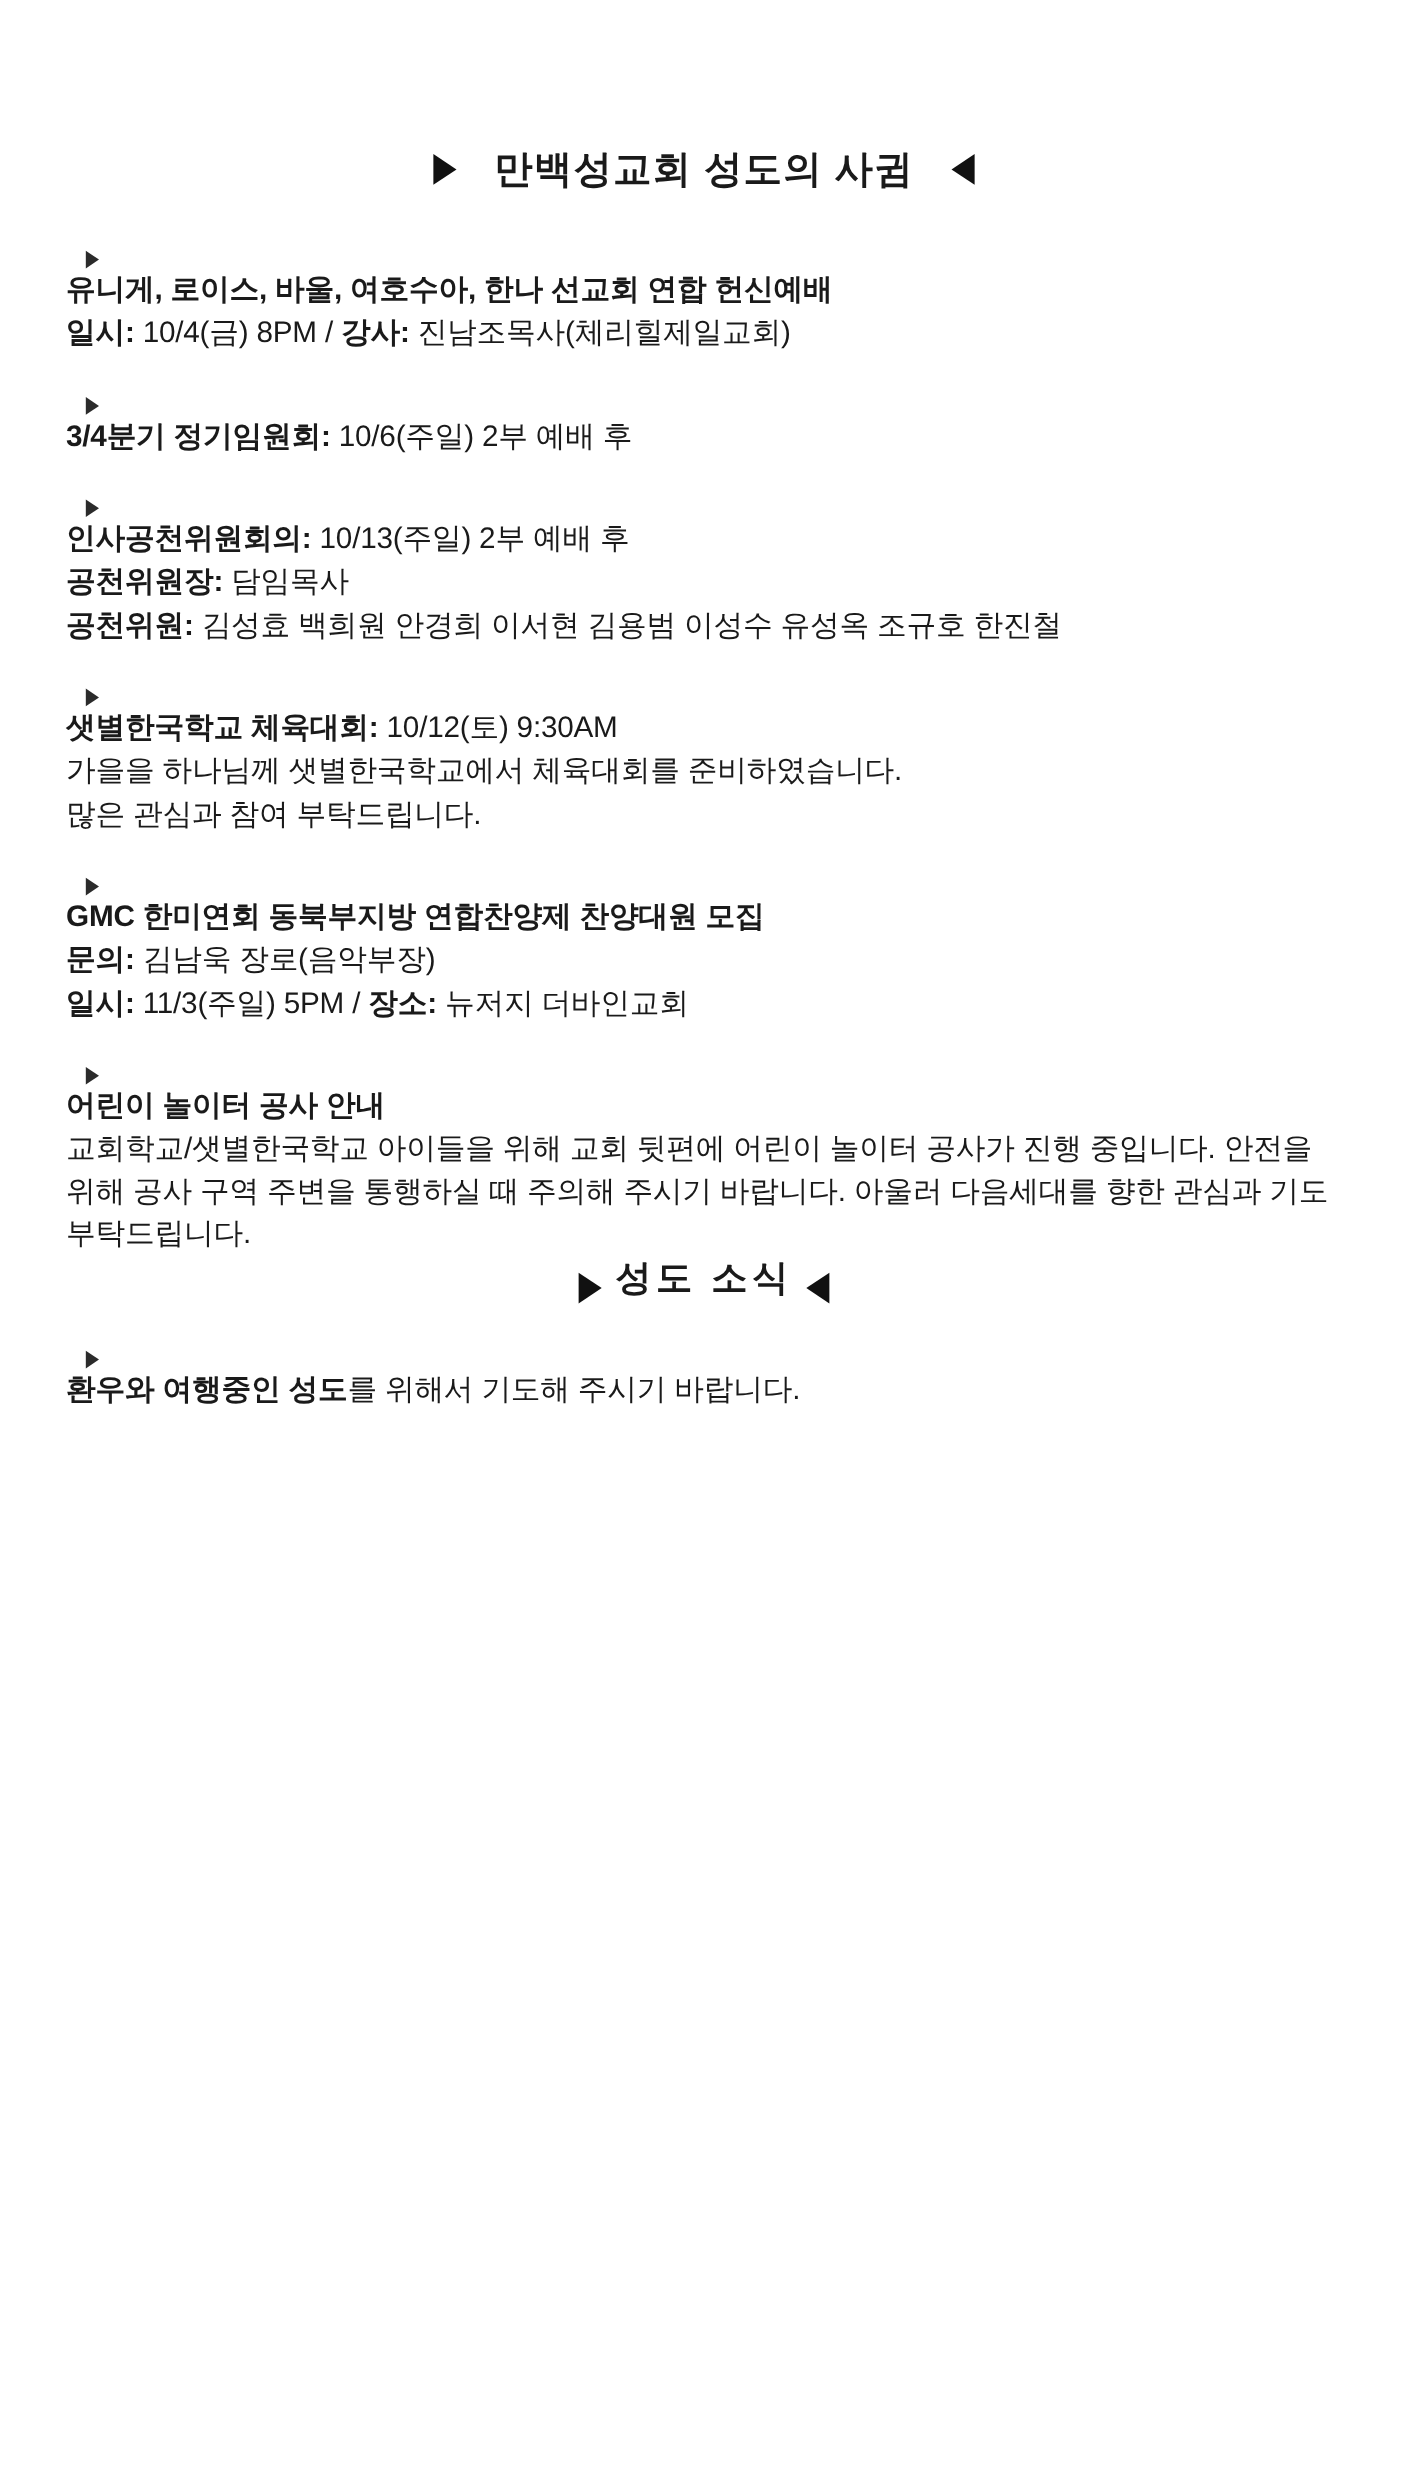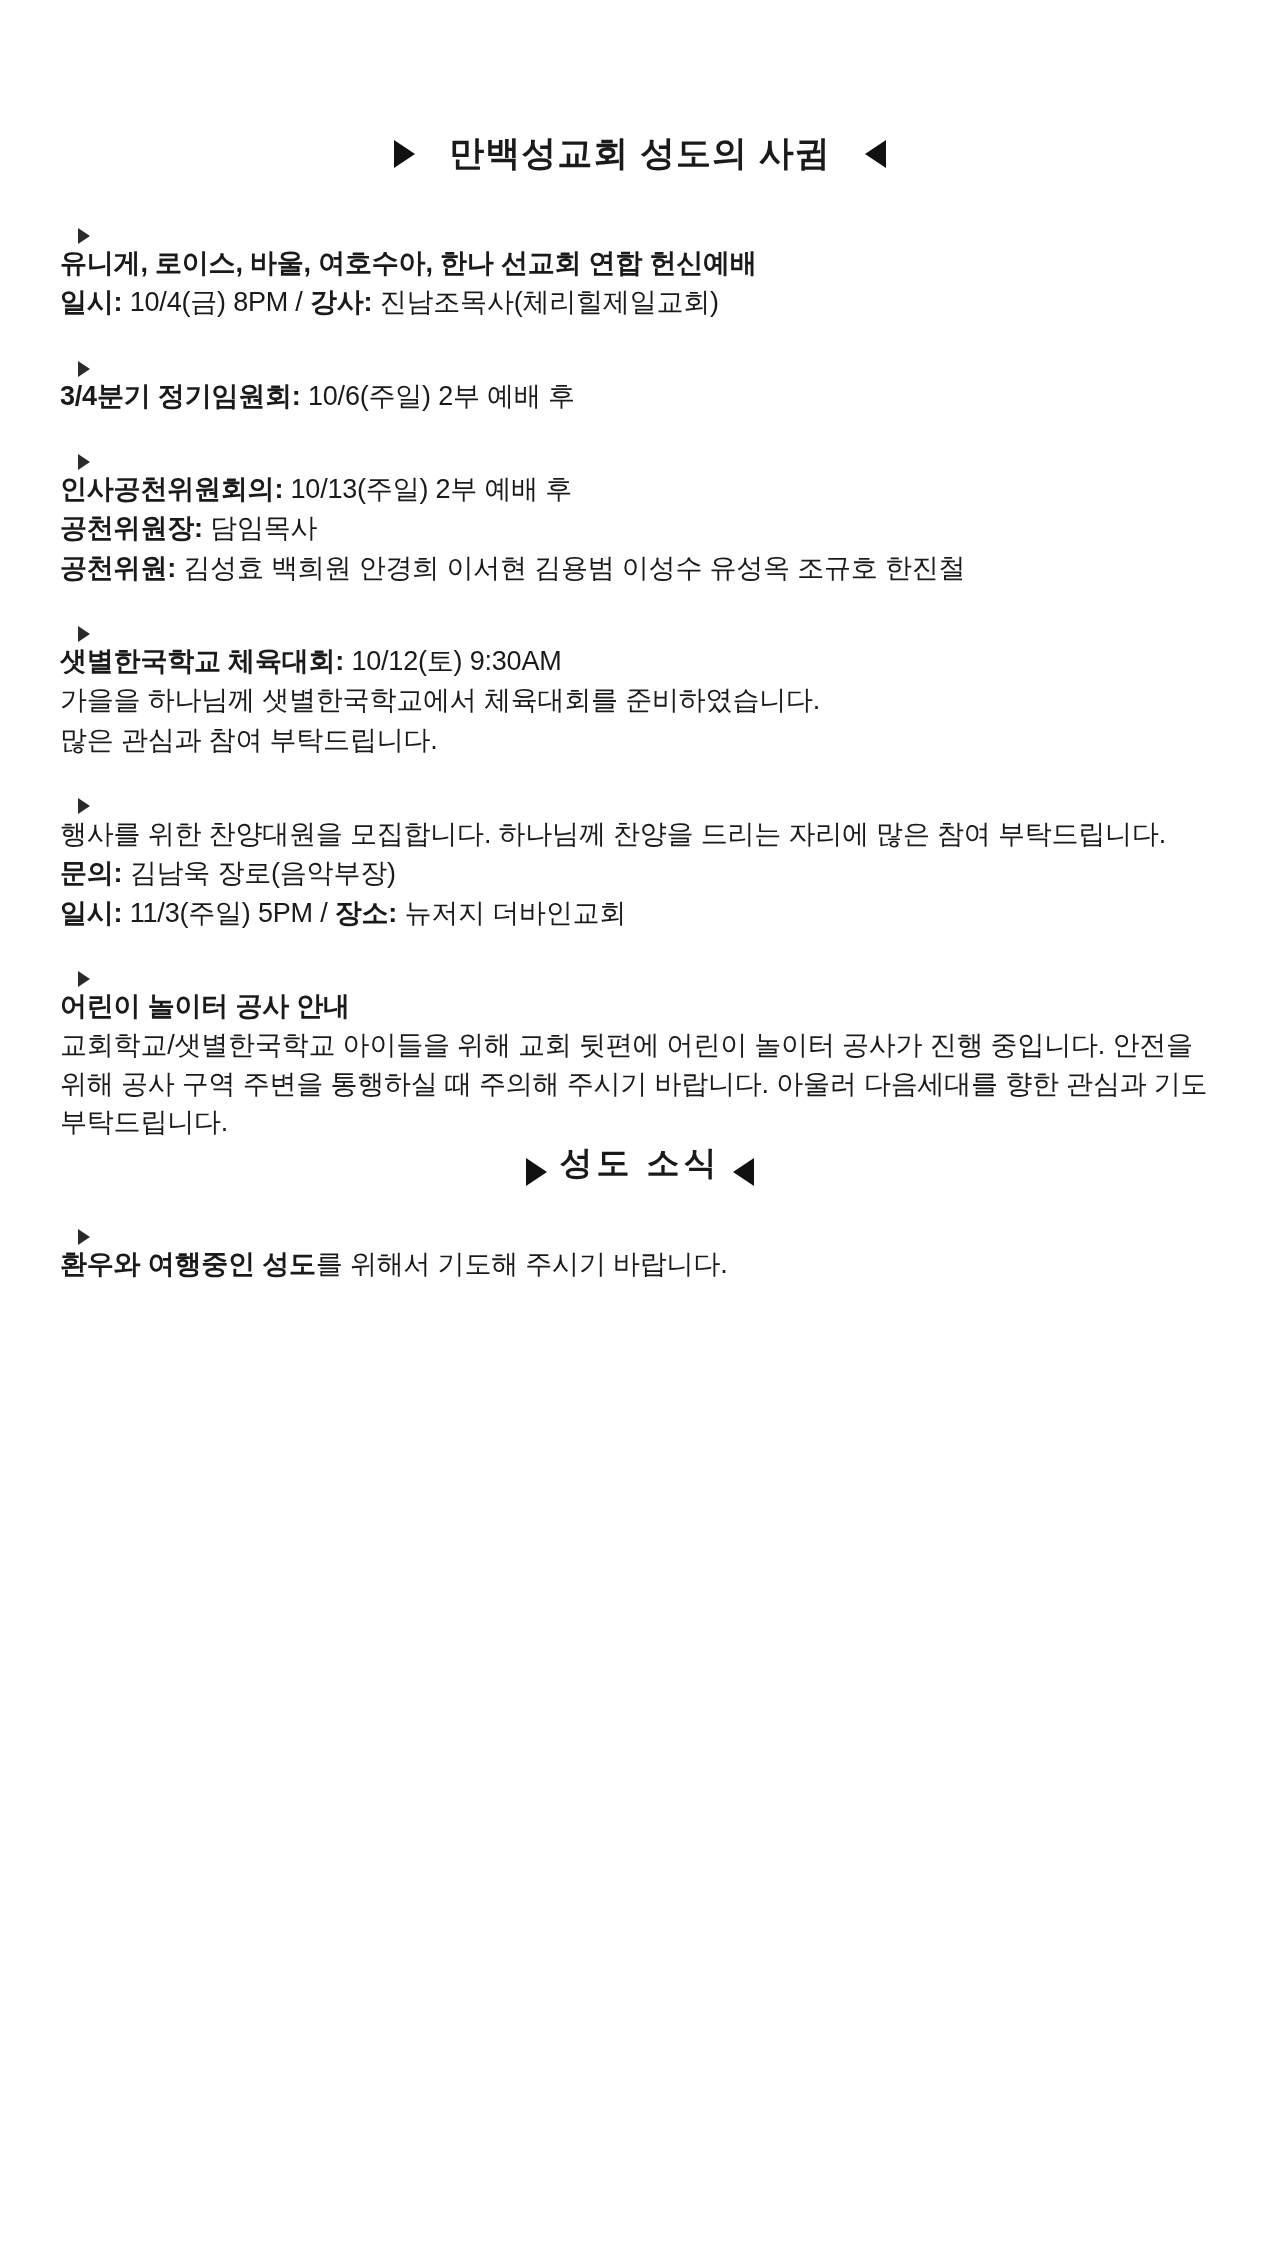--- a/index.html
+++ b/index.html
@@ -137,21 +137,21 @@
         <span class="bullet"></span>
         <div class="item-body">
           <div class="line head"><span class="b">샛별한국학교 체육대회:</span><span class="normal"> 10/12(토) 9:30AM</span></div>
           <div class="line body tight"><span class="normal">가을을 하나님께 샛별한국학교에서 체육대회를 준비하였습니다.</span></div>
           <div class="line body tight"><span class="normal">많은 관심과 참여 부탁드립니다.</span></div>
         </div>
       </li>
       <li class="item">
         <span class="bullet"></span>
         <div class="item-body">
-          <div class="line body tight"><span class="normal">행사를 위한 찬양대원을 모집합니다. 하나님께 찬양을 드리는 자리에 많은 참여 부탁드립니다.</span></div>
+          <div class="line head"><span class="b">GMC 한미연회 동북부지방 연합찬양제 찬양대원 모집</span></div>
           <div class="line head tight"><span class="b">문의:</span><span class="normal"> 김남욱 장로(음악부장)</span></div>
           <div class="line head tight"><span class="b">일시:</span><span class="normal"> 11/3(주일) 5PM</span><span class="normal"> / </span><span class="b">장소:</span><span class="normal"> 뉴저지 더바인교회</span></div>
         </div>
       </li>
       <li class="item">
         <span class="bullet"></span>
         <div class="item-body">
           <div class="line head"><span class="b">어린이 놀이터 공사 안내</span></div>
           <div class="line body tight"><span class="normal">교회학교/샛별한국학교 아이들을 위해 교회 뒷편에 어린이 놀이터 공사가 진행 중입니다. 안전을 위해 공사 구역 주변을 통행하실 때 주의해 주시기 바랍니다. 아울러 다음세대를 향한 관심과 기도 부탁드립니다.</span></div>
         </div>

